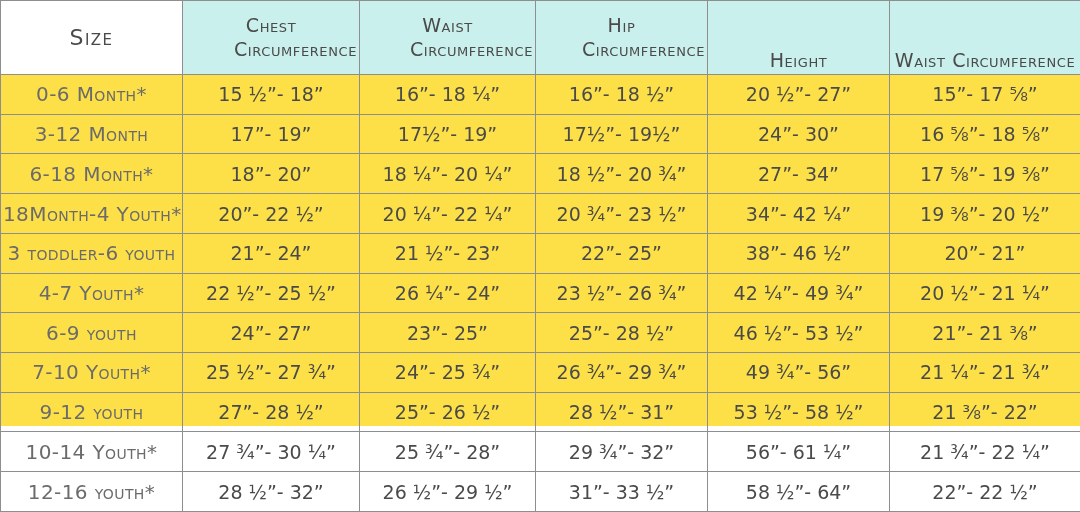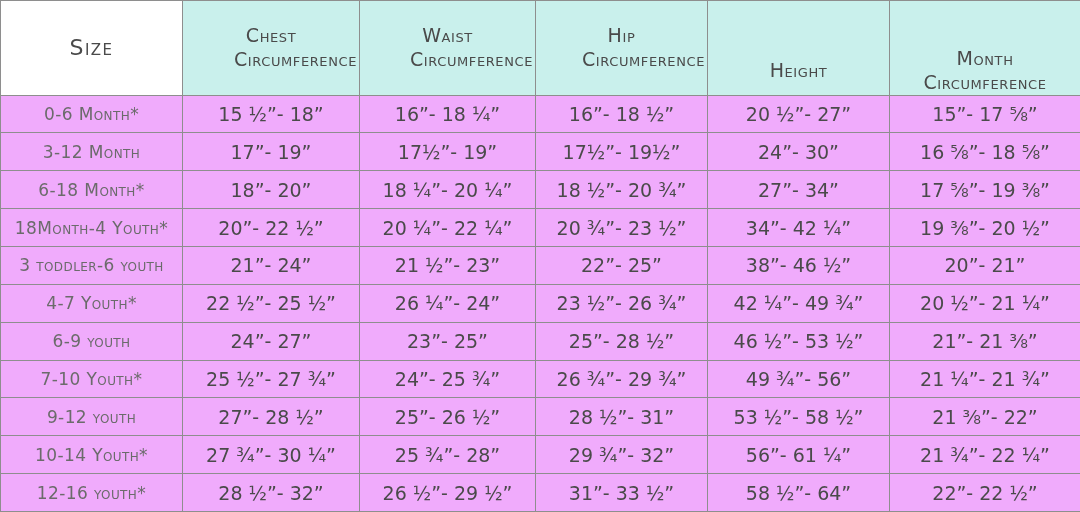--- a/index.html
+++ b/index.html
@@ -9,23 +9,23 @@
   }
   body {
     width: 1080px;
     height: 512px;
     font-family: "DejaVu Sans", sans-serif;
     color: #4a4a4a;
     overflow: hidden;
   }
   .sheet {
     width: 1080px;
-    height: 512px;
+    height: 426px;
     box-sizing: border-box;
-    background: #f0abfc;
+    background: #fde047;
   }
   table.size-chart {
     border-collapse: collapse;
     table-layout: fixed;
     width: 1080px;
     height: 512px;
   }
   table.size-chart td, table.size-chart th {
     border: 1px solid #8e8e8e;
     text-align: center;
@@ -54,21 +54,21 @@
     background: #c9f0ec;
     color: #4a4a4a;
     font-size: 19px;
     line-height: 1.25;
     letter-spacing: 0.6px;
   }
   th.head-measure .ln1 { display: block; }
   th.head-measure .ln2 { display: block; text-align: right; }
   th.head-measure.one-line .ln1 { display: block; margin-top: 46px; }
   td.row-label {
-    font-size: 17px;
+    font-size: 20px;
     color: #6b6b6b;
     letter-spacing: 0.4px;
     white-space: nowrap;
   }
   td.val {
     font-size: 19px;
     color: #4a4a4a;
     white-space: nowrap;
   }
   .sc { font-variant: small-caps; }
@@ -100,21 +100,21 @@
           <span class="ln2">Circumference</span>
         </th>
         <th class="head-measure sc">
           <span class="ln1">Hip</span>
           <span class="ln2">Circumference</span>
         </th>
         <th class="head-measure sc one-line">
           <span class="ln1">Height</span>
         </th>
         <th class="head-measure sc one-line">
-          <span class="ln1">Month Circumference</span>
+          <span class="ln1">Waist Circumference</span>
         </th>
       </tr>
     </thead>
     <tbody>
       <tr>
         <td class="row-label sc">0-6 Month*</td>
         <td class="val">15 ½”- 18”</td>
         <td class="val">16”- 18 ¼”</td>
         <td class="val">16”- 18 ½”</td>
         <td class="val">20 ½”- 27”</td>

